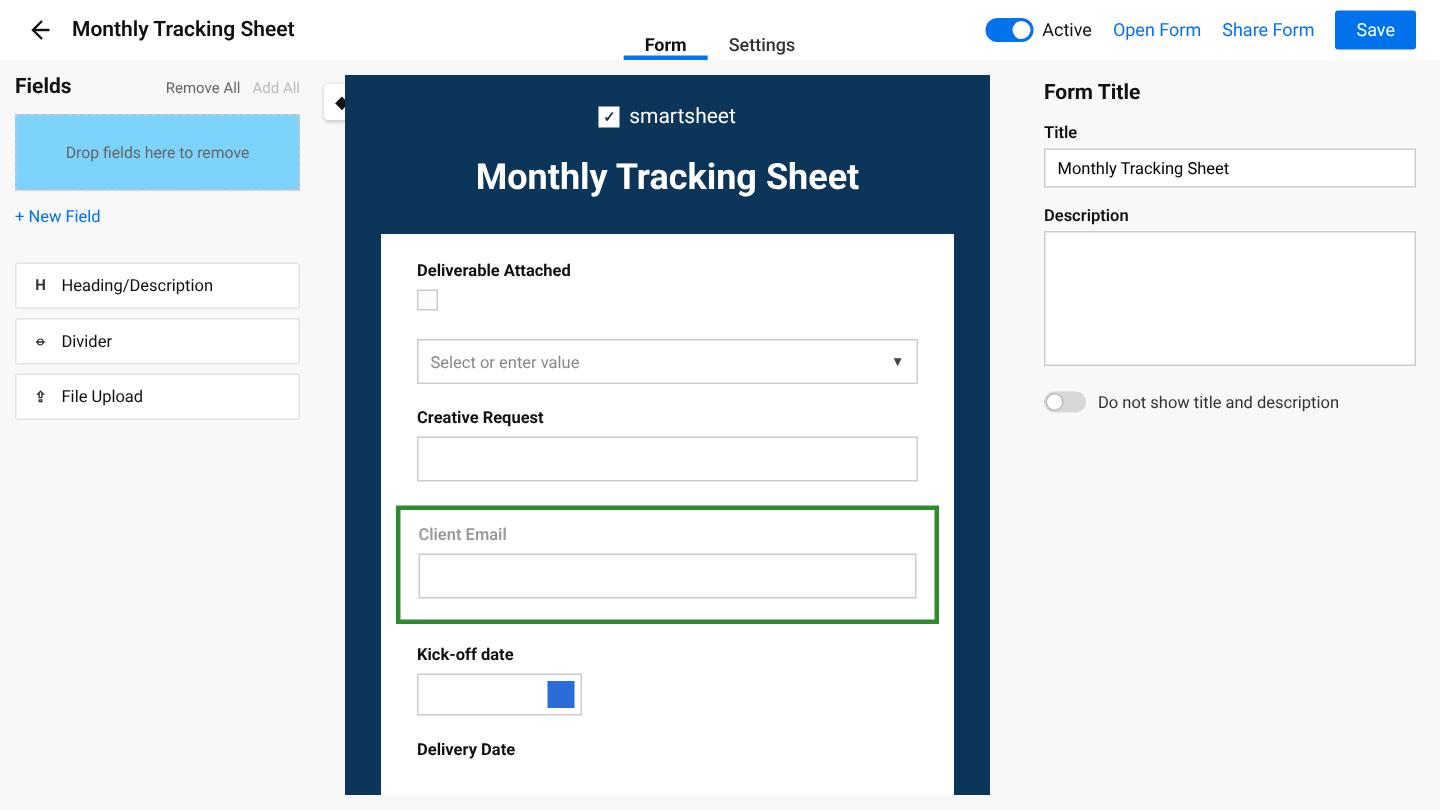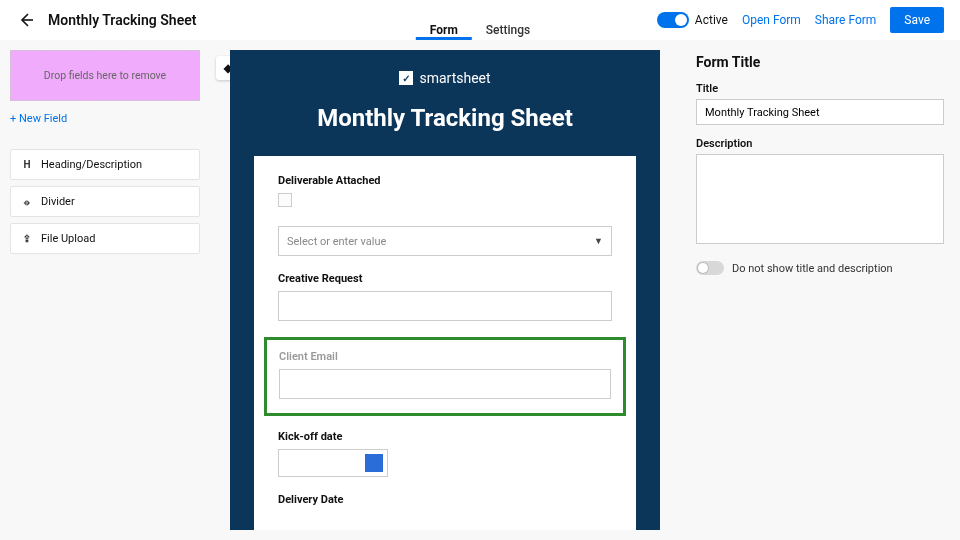--- a/index.html
+++ b/index.html
@@ -22,21 +22,21 @@
 
   
   .workspace { display: flex; height: calc(100% - 40px); background: #f8f8f8; padding: 10px; gap: 10px; }
 
   
   .left { width: 190px; flex-shrink: 0; }
   .fields-hdr { display: flex; align-items: baseline; margin-bottom: 10px; }
   .fields-title { font-weight: 700; font-size: 14px; flex: 1; }
   .fields-action { font-size: 10px; color: #666; cursor: pointer; margin-left: 8px; }
   .fields-action.disabled { color: #bbb; cursor: default; }
-  .dropzone { border: 1px dashed #c9c9c9; background: #f0abfc; text-align: center; padding: 18px 4px; font-size: 10.5px; color: #666; margin-bottom: 10px; }
+  .dropzone { border: 1px dashed #c9c9c9; background: #7dd3fc; text-align: center; padding: 18px 4px; font-size: 10.5px; color: #666; margin-bottom: 10px; }
   .new-field { color: #0073ec; font-size: 11px; cursor: pointer; margin-bottom: 24px; display:inline-block; }
   .elements-title { font-weight: 700; font-size: 14px; margin-bottom: 8px; }
   .elem { background: #fff; border: 1px solid #e4e4e4; padding: 8px 10px; font-size: 11px; margin-bottom: 6px; display: flex; align-items: center; gap: 8px; cursor: grab; border-radius: 2px; }
   .elem .glyph { width: 12px; text-align: center; font-weight: 700; font-size: 10px; color: #333; }
 
   
   .center { flex: 1; position: relative; display: flex; justify-content: center; }
   .tool-chip { position: absolute; left: 6px; top: 6px; width: 24px; height: 24px; background: #fff; border-radius: 3px; display:flex; align-items:center; justify-content:center; box-shadow: 0 1px 3px rgba(0,0,0,.2); cursor:pointer; font-size:12px; }
   .preview { width: 430px; background: #0c355a; position:relative; overflow:hidden; }
   .brand { text-align:center; padding: 20px 0 0; }
@@ -93,20 +93,25 @@
     </div>
     <span class="link">Open Form</span>
     <span class="link">Share Form</span>
     <button class="save-btn">Save</button>
   </div>
 </div>
 
 <div class="workspace">
 
   <div class="left">
+    <div class="fields-hdr">
+      <div class="fields-title">Fields</div>
+      <span class="fields-action">Remove All</span>
+      <span class="fields-action disabled">Add All</span>
+    </div>
     <div class="dropzone">Drop fields here to remove</div>
     <span class="new-field">+ New Field</span>
 
     <div class="elem">
       <span class="glyph">H</span>
       <span>Heading/Description</span>
     </div>
     <div class="elem">
       <span class="glyph">⦵</span>
       <span>Divider</span>

